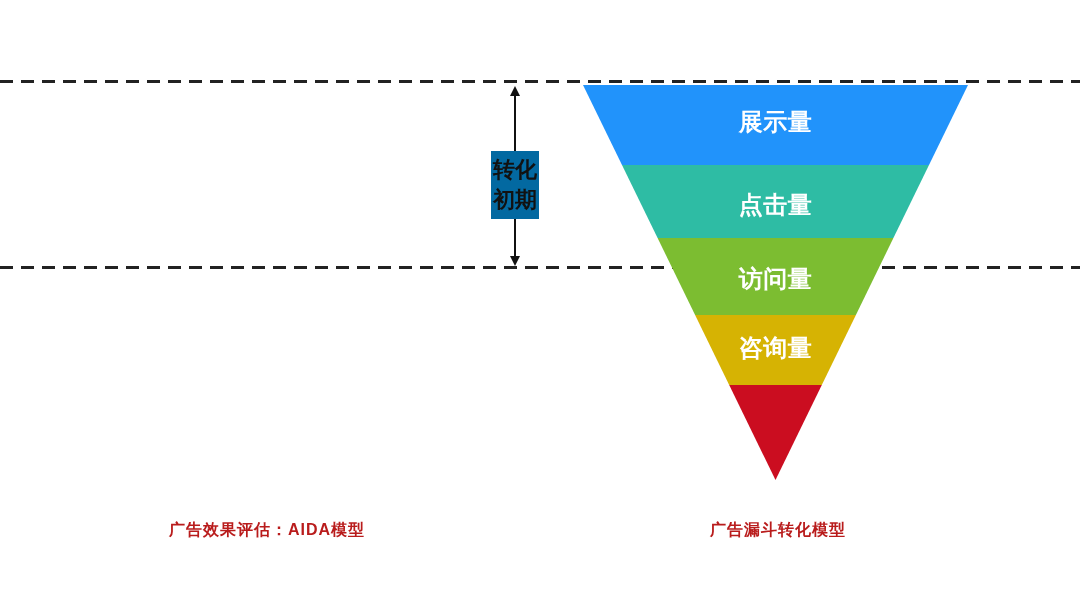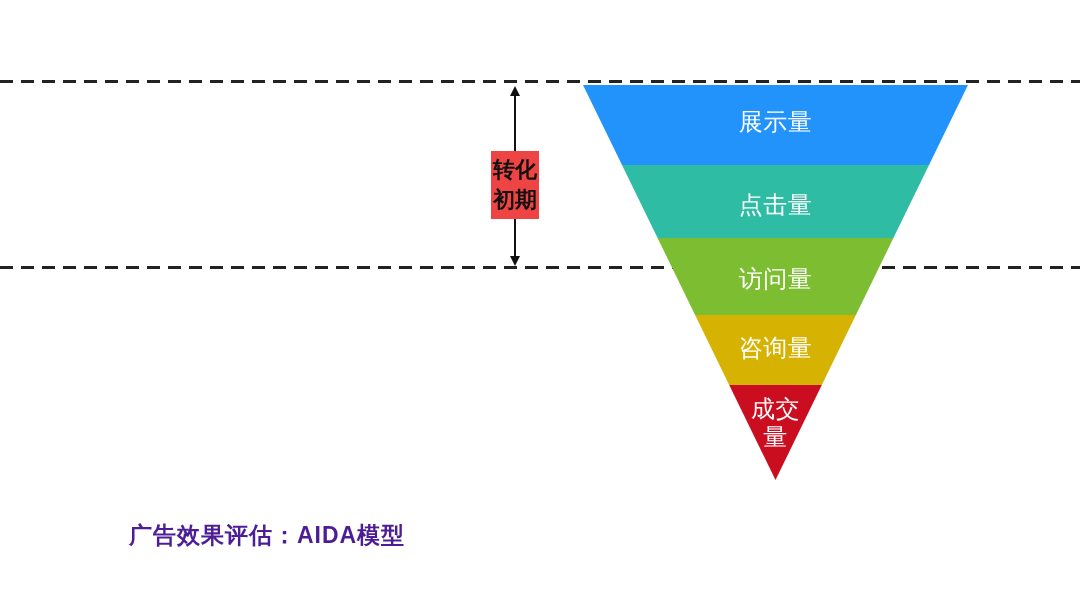--- a/index.html
+++ b/index.html
@@ -28,25 +28,25 @@
   .funnel {
     position: absolute;
   }
   .funnel svg { display: block; }
 
   .funnel-label {
     position: absolute;
     left: 50%;
     transform: translate(-50%, -50%);
     color: #ffffff;
-    font-weight: normal;
+    font-weight: bold;
     font-size: 24px;
     line-height: 28px;
     white-space: pre-line;
-    text-align: center;
+    text-align: left;
     letter-spacing: 0.5px;
   }
 
   .mid-arrow {
     position: absolute;
     left: 503px;
     top: 84px;
     width: 24px;
     height: 184px;
   }
@@ -72,35 +72,35 @@
   }
   .arrow-head-down {
     bottom: 2px;
     border-top: 10px solid #111;
   }
   .mid-label {
     position: absolute;
     left: 515px;
     top: 185px;
     transform: translate(-50%, -50%);
-    background: #ef4444;
+    background: #0369a1;
     color: #111111;
     font-size: 22px;
     font-weight: 600;
     line-height: 30px;
     white-space: pre-line;
     text-align: center;
     padding: 4px 2px;
   }
 
   .caption {
     position: absolute;
     transform: translateX(-50%);
-    color: #4c1d95;
-    font-size: 23px;
+    color: #b91c1c;
+    font-size: 16px;
     font-weight: bold;
     white-space: nowrap;
     letter-spacing: 1px;
   }
   .caption-left { left: 267px; top: 520px; }
   .caption-right { left: 778px; top: 520px; }
 </style>
 </head>
 <body>
 
@@ -123,19 +123,18 @@
       <polygon points="0,0 385,0 346,80 39,80" fill="#2193FB"></polygon>
       <polygon points="39,80 346,80 310.4,153 74.6,153" fill="#2EBCA4"></polygon>
       <polygon points="74.6,153 310.4,153 272.9,230 112.1,230" fill="#7CBD31"></polygon>
       <polygon points="112.1,230 272.9,230 238.8,300 146.2,300" fill="#D6B303"></polygon>
       <polygon points="146.2,300 238.8,300 192.5,395" fill="#CB0D20"></polygon>
     </svg>
     <div class="funnel-label" style="top:37px;">展示量</div>
     <div class="funnel-label" style="top:120px;">点击量</div>
     <div class="funnel-label" style="top:194px;">访问量</div>
     <div class="funnel-label" style="top:263px;">咨询量</div>
-    <div class="funnel-label" style="top:338px;">成交
-量</div>
   </div>
 
   <div class="caption caption-left">广告效果评估：AIDA模型</div>
+  <div class="caption caption-right">广告漏斗转化模型</div>
 
 </div>
 
 </body></html>

